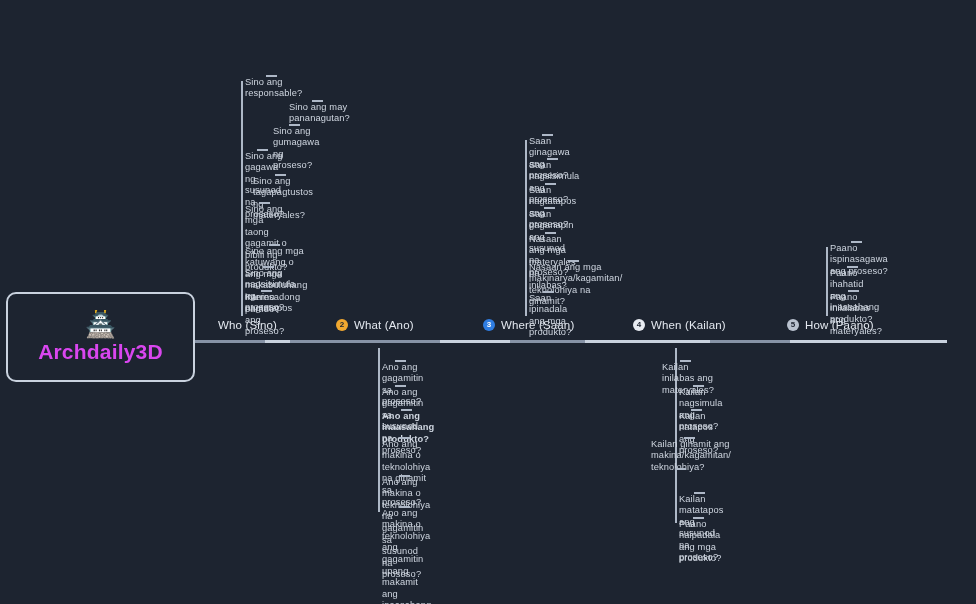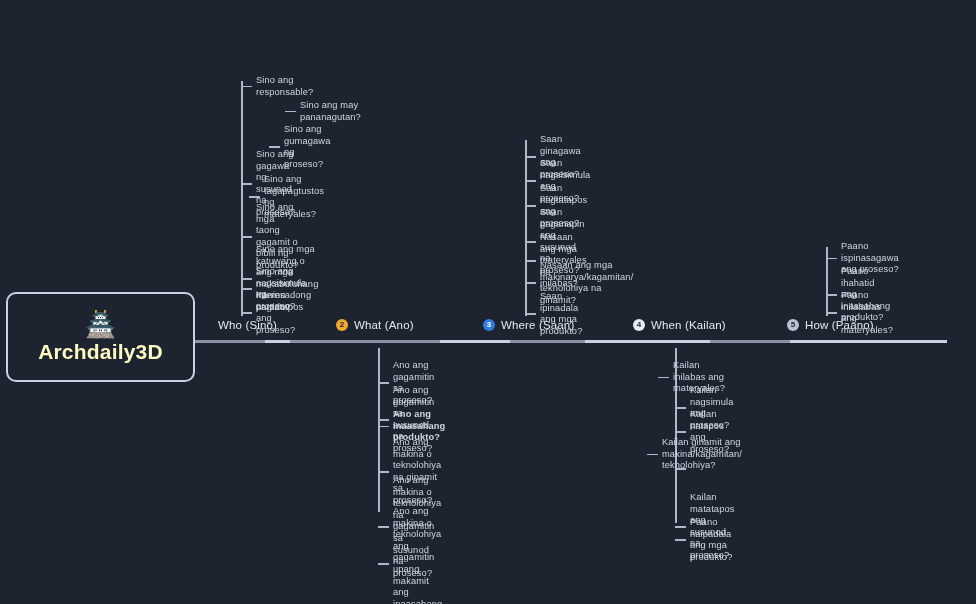--- a/index.html
+++ b/index.html
@@ -42,21 +42,21 @@
   }
   .root-icon {
     font-size: 25px;
     line-height: 28px;
     letter-spacing: 0;
     user-select: none;
   }
   .root-title {
     font-size: 21px;
     font-weight: bold;
-    color: #fef9c3;
+    color: #d946ef;
     letter-spacing: .2px;
   }
 
   
   .trunk {
     position: absolute;
     left: 195px;
     top: 340px;
     width: 752px;
     height: 3px;
@@ -107,20 +107,21 @@
     width: 1.6px;
     background: #aeb8c7;
   }
 
   
   .leaf {
     position: absolute;
     display: flex;
     align-items: center;
     gap: 0;
+    flex-direction: column;
   }
   .leaf-connector {
     width: 11px;
     height: 1.6px;
     background: #aeb8c7;
     flex: 0 0 auto;
   }
   .leaf-text {
     font-size: 9.3px;
     line-height: 11.6px;

